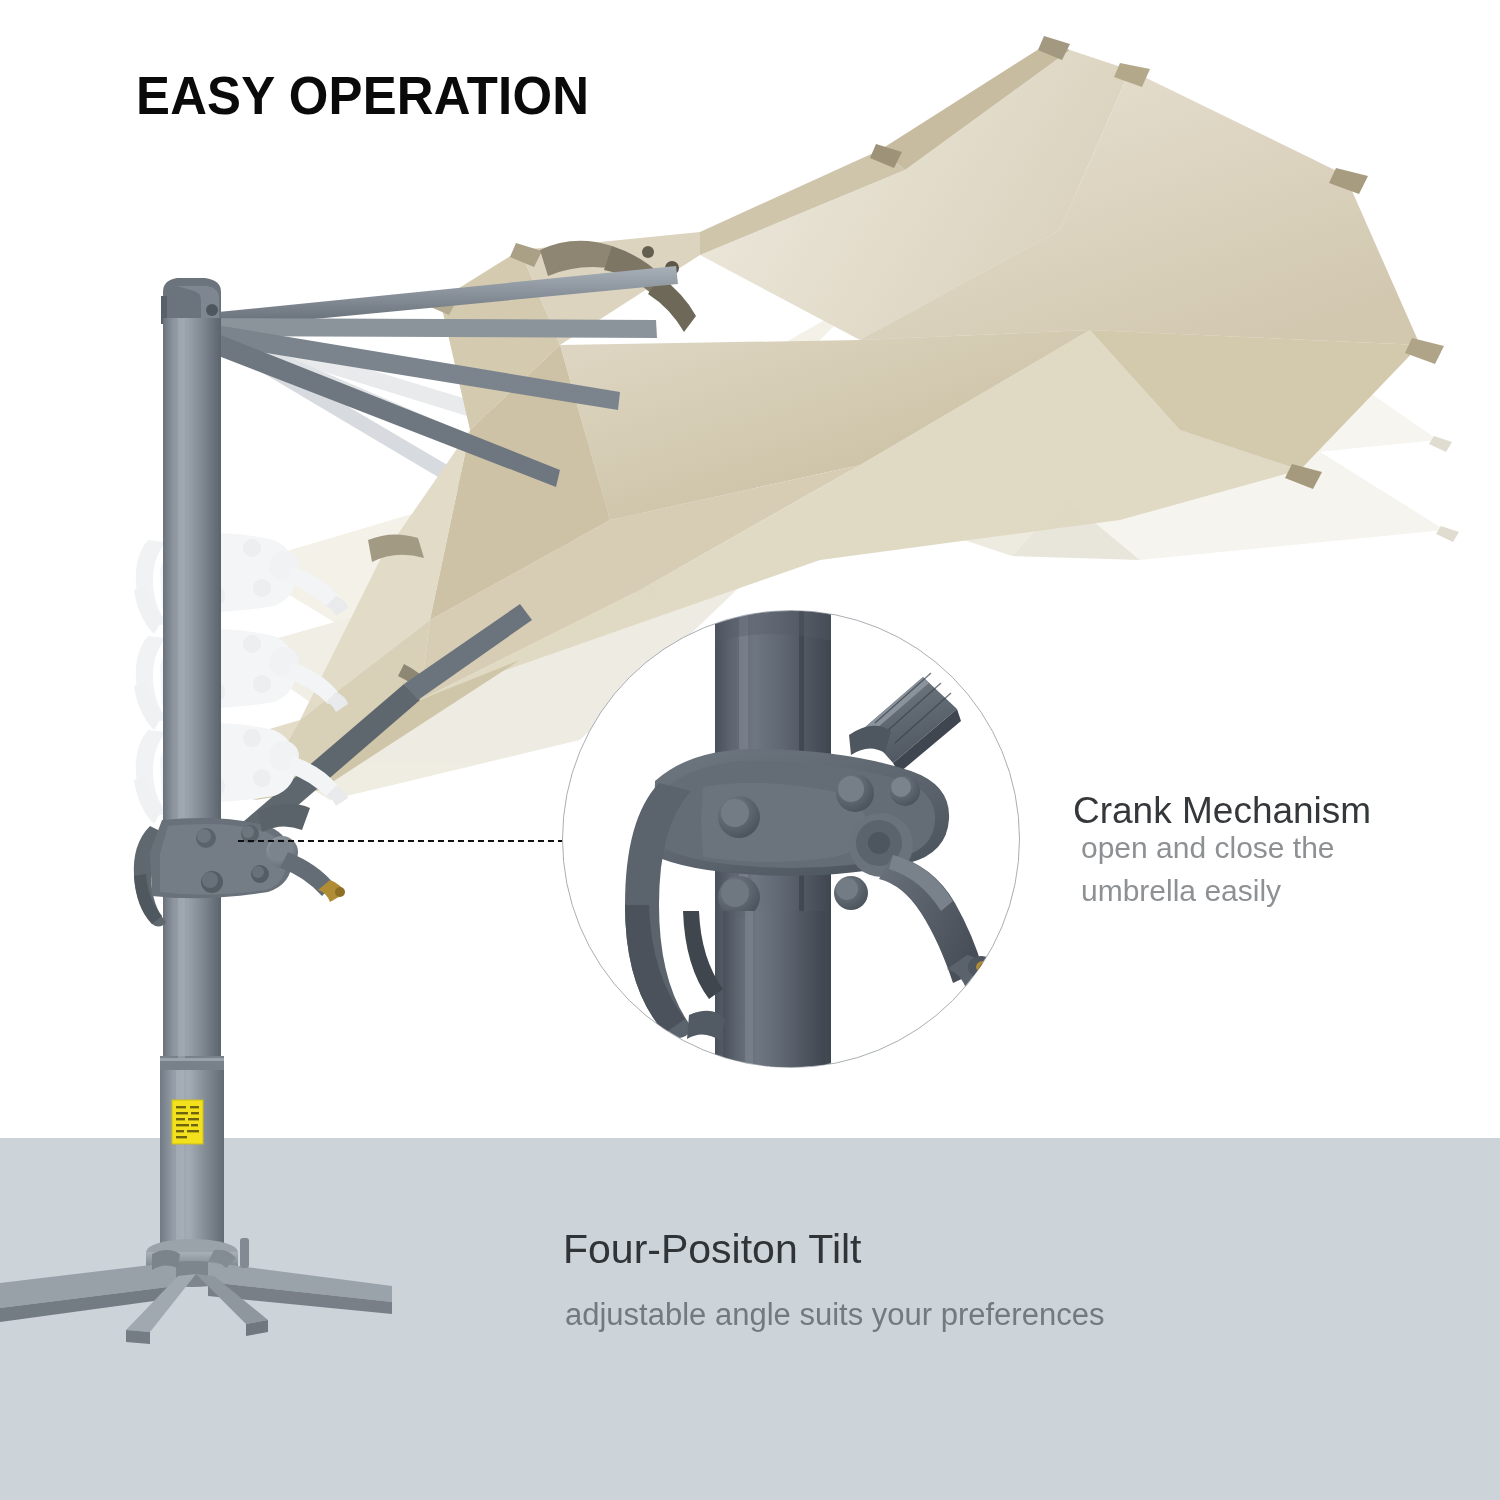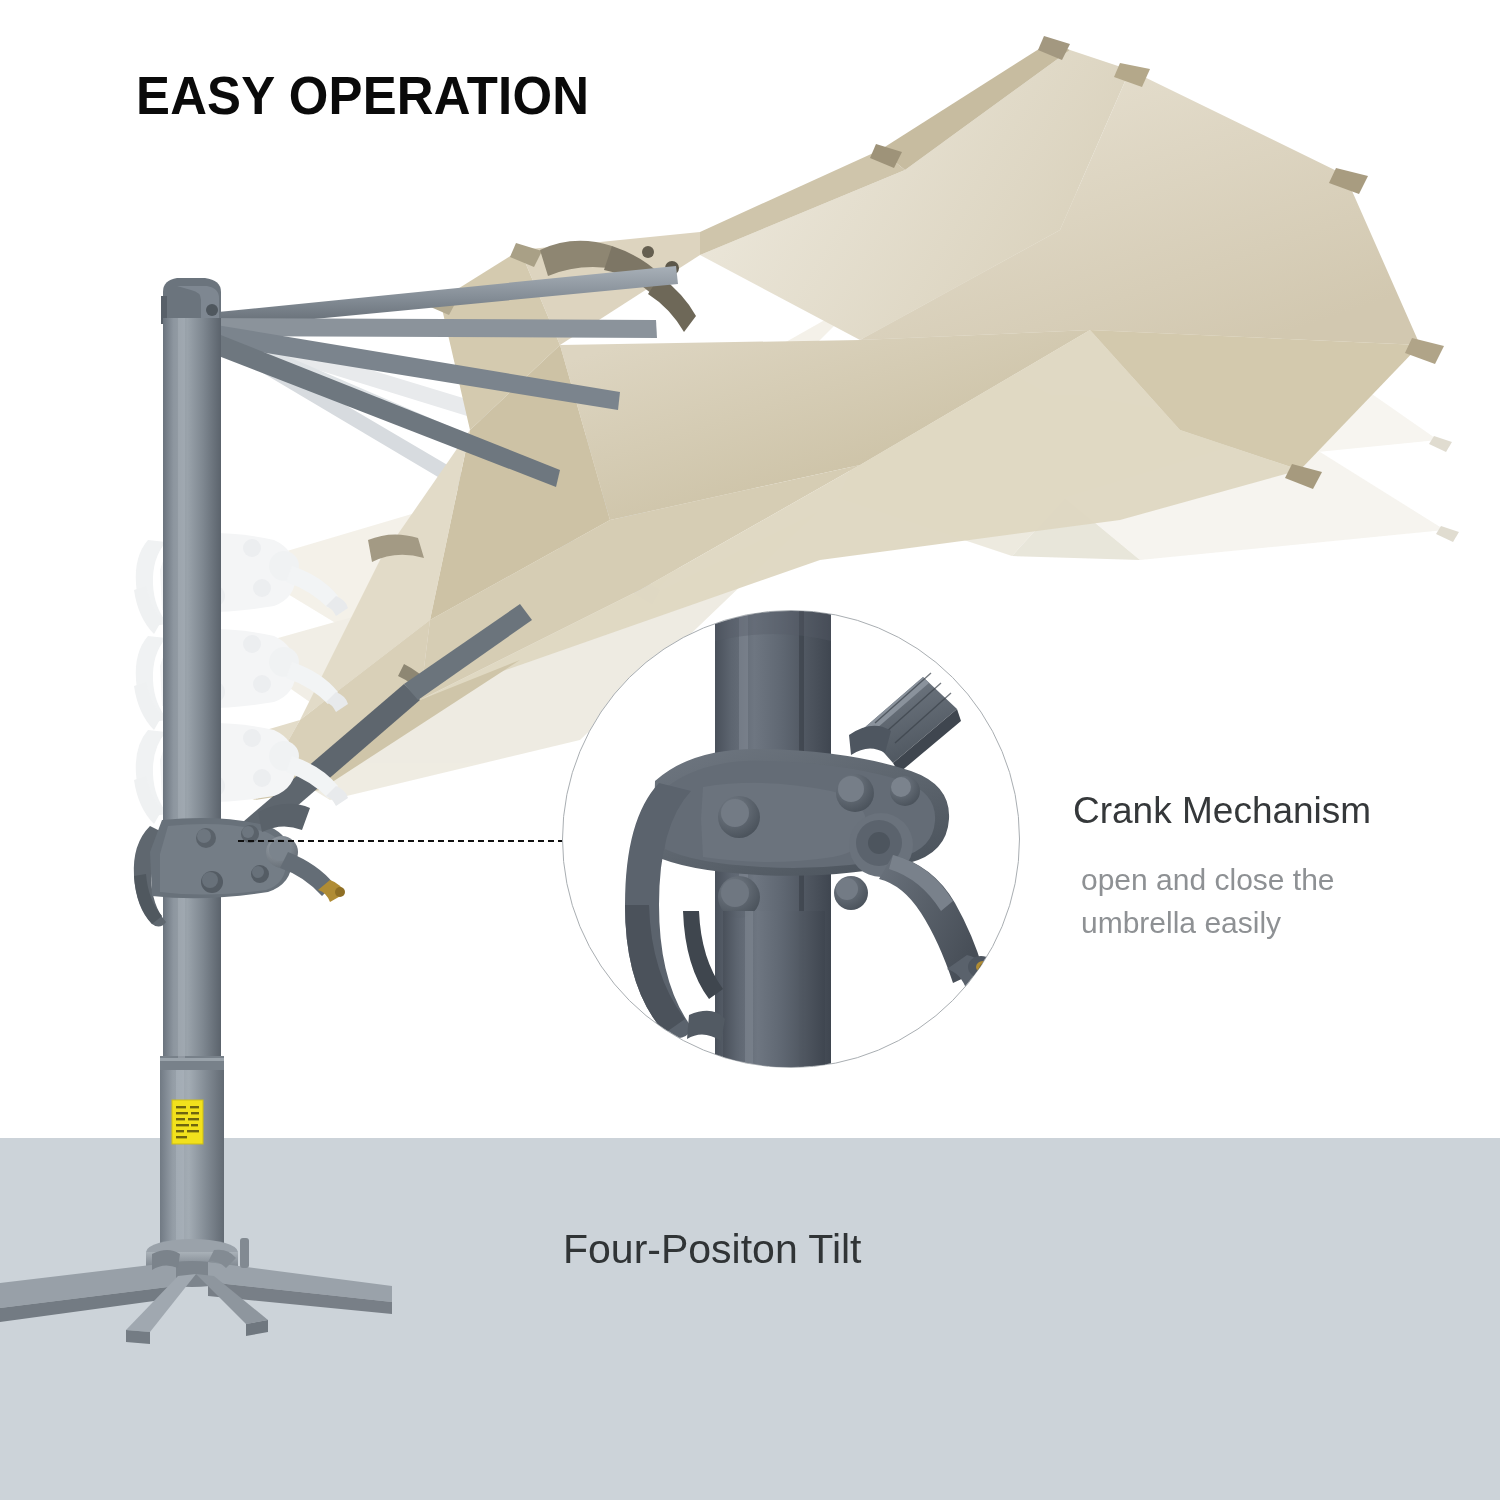--- a/index.html
+++ b/index.html
@@ -48,21 +48,20 @@
     white-space: nowrap;
     margin-top: 37px;
   }
   #crank-sub {
     position: absolute;
     left: 1081px; top: 827px;
     font-size: 30px;
     color: #8e9194;
     line-height: 1.42;
     white-space: pre-line;
-    margin-top: 32px;
   }
 
   
   #tilt-title {
     position: absolute;
     left: 563px; top: 1226px;
     font-size: 41px;
     color: #303436;
     white-space: nowrap;
   }
@@ -484,14 +483,15 @@
         <path d="M126,404 q24,-10 36,4 l-4,22 q-18,-12 -34,-2 Z" fill="#525a63"></path>
       </g>
     </svg>
   </div>
 
   <div id="crank-title">Crank Mechanism</div>
   <div id="crank-sub">open and close the
 umbrella  easily</div>
 
   <div id="tilt-title">Four-Positon Tilt</div>
+  <div id="tilt-sub">adjustable angle suits your preferences</div>
 
 </div>
 
 </body></html>

